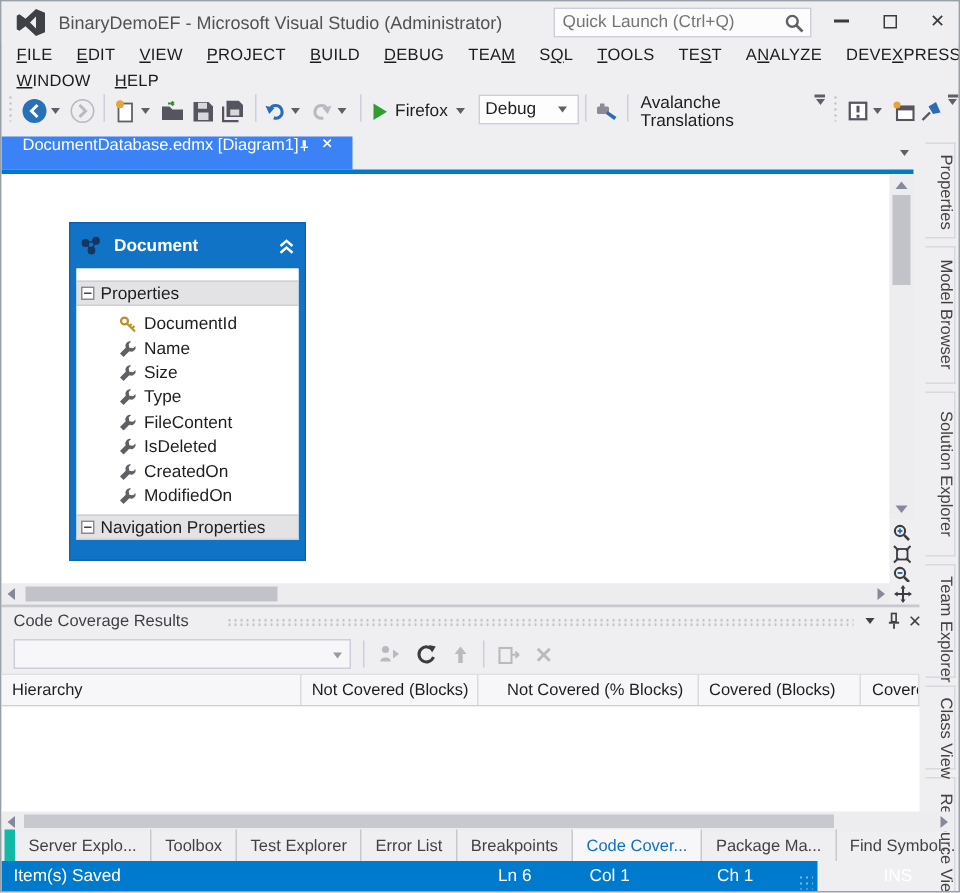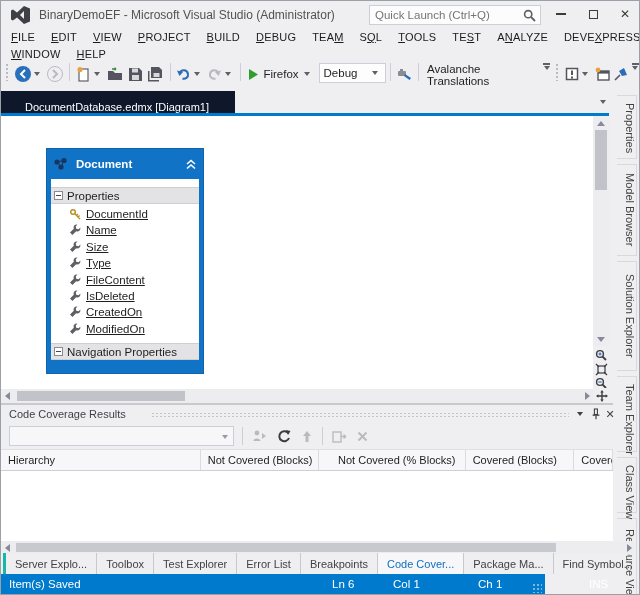--- a/index.html
+++ b/index.html
@@ -37,37 +37,37 @@
   .runlabel { font-size:11.5px; color:#1e1e1e; margin:0 2px 0 4px; }
   .combo { width:72px; height:20px; background:#fdfdfd; border:1px solid #cccedb; display:flex; align-items:center; justify-content:space-between; padding:0 4px; margin-left:4px; }
   .combo span { font-size:11.5px; color:#1e1e1e; }
   .custom-label { font-size:11.5px; color:#1e1e1e; margin:0 4px; }
   .mini-overflow { display:flex; flex-direction:column; align-items:center; margin:0 2px; }
   .mini-overflow .bar { width:7px; height:1.5px; background:#5f5f68; margin-bottom:1px; }
   .dotsep { width:5px; height:18px; margin:0 3px; background-image:radial-gradient(#b9b9c2 1px, transparent 1px); background-size:4px 4px; }
 
   
   .tabstrip { position:absolute; left:0; top:90px; width:608px; height:22px; }
-  .doc-tab { position:absolute; left:0; top:0; height:22px; width:234px; background:#0f172a; color:#fff; display:flex; align-items:flex-end; padding:0 24px; }
+  .doc-tab { position:absolute; left:0; top:0; height:22px; width:234px; background:#3b82f6; color:#fff; display:flex; align-items:flex-start; padding:0 14px; }
   .doc-tab .tab-label { font-size:11px; flex:1; white-space:nowrap; }
   .tab-underline { position:absolute; left:0; top:112px; width:608px; height:3px; background:#007ACC; }
   .well-caret { position:absolute; left:596px; top:99px; }
 
   .canvas { position:absolute; left:0; top:115px; width:592px; height:273px; background:#ffffff; }
 
   
   .entity { position:absolute; left:46px; top:33px; width:156px; background:#1173C6; padding:0 4px 13px 4px; box-shadow:0 0 0 1px #0f65ad; }
   .entity-header { height:30px; display:flex; align-items:center; color:#fff; margin:0 -4px; padding:0 6px; }
   .entity-title { font-weight:bold; font-size:11.5px; flex:1; margin-left:7px; }
   .entity-body { background:#ffffff; }
   .e-gap { height:8px; background:#fff; }
   .section-hdr { height:17px; background:#e3e3e5; border-top:1px solid #cfcfd2; border-bottom:1px solid #cfcfd2; display:flex; align-items:center; padding-left:3px; font-size:11.5px; color:#1e1e1e; }
   .minusbox { width:9px; height:9px; border:1px solid #8a8a92; background:#fff; position:relative; margin-right:4px; flex:none; }
   .minusbox::after { content:""; position:absolute; left:1px; right:1px; top:3px; height:1px; background:#444; }
-  .prop-row { height:16.4px; display:flex; align-items:flex-start; padding-left:18px; font-size:11.5px; color:#1e1e1e; background:#fff;text-decoration:underline; }
+  .prop-row { height:16.4px; display:flex; align-items:center; padding-left:28px; font-size:11.5px; color:#1e1e1e; background:#fff; }
   .prop-row .picon { width:13px; height:12px; margin-right:4px; flex:none; }
   .e-gap2 { height:4px; background:#fff; }
 
   
   .vscroll { position:absolute; left:592px; top:115px; width:16px; height:230px; background:#EDEDF0; }
   .vthumb { position:absolute; left:2px; top:14px; width:12px; height:60px; background:#C2C3C9; }
   .arrow { width:0; height:0; position:absolute; }
   .arr-up { left:4px; top:5px; border-left:4px solid transparent; border-right:4px solid transparent; border-bottom:5px solid #868999; }
   .arr-down { left:4px; bottom:4px; border-left:4px solid transparent; border-right:4px solid transparent; border-top:5px solid #868999; }
   .zoomtools { position:absolute; left:592px; top:347px; width:16px; }
@@ -97,21 +97,21 @@
   .cc-ico { margin:0 5px; display:flex; align-items:center; }
   .grid-header { position:absolute; left:0; top:44px; width:612px; height:22px; background:#f7f7f9; border-top:1px solid #e0e0e3; border-bottom:1px solid #cfcfd4; display:flex; }
   .col-hdr { height:100%; display:flex; align-items:center; padding-left:7px; font-size:11px; color:#1e1e1e; border-right:1px solid #dcdce0; overflow:hidden; white-space:nowrap; }
   .grid-body { position:absolute; left:0; top:66px; width:612px; height:72px; background:#ffffff; }
   .panel-hscroll { position:absolute; left:0; top:136px; width:634px; height:13px; background:#EDEDF0; }
   .panel-hthumb { position:absolute; left:15px; top:2px; width:540px; height:9px; background:#C8C8CF; }
 
   
   .bottom-tabs { position:absolute; left:0; top:552px; width:640px; height:21px; display:flex; align-items:stretch; padding-left:2px; }
   .btab { display:flex; align-items:center; padding:0 9px; font-size:11px; color:#424242; border-right:1px solid #c8c8cf; white-space:nowrap; }
-  .btab.first { border-left:3px solid #14b8a6; }
+  .btab.first { border-left:7px solid #14b8a6; }
   .btab.active { background:#f7f7f9; color:#0e70c0; }
 
   
   .statusbar { position:absolute; left:0; top:573px; width:544px; height:22px; background:#007ACC; color:#fff; }
   .status-item { position:absolute; top:4px; font-size:11.5px; white-space:nowrap; }
   .st-msg{ left:8px; } .st-ln{ left:331px; } .st-col{ left:392px; } .st-ch{ left:477px; } .st-ins{ left:588px; }
   .grip-corner { position:absolute; right:3px; bottom:3px; width:10px; height:10px;
      background-image:radial-gradient(#7fb6dd 1px, transparent 1px); background-size:4px 4px; }
 </style>
 </head>

